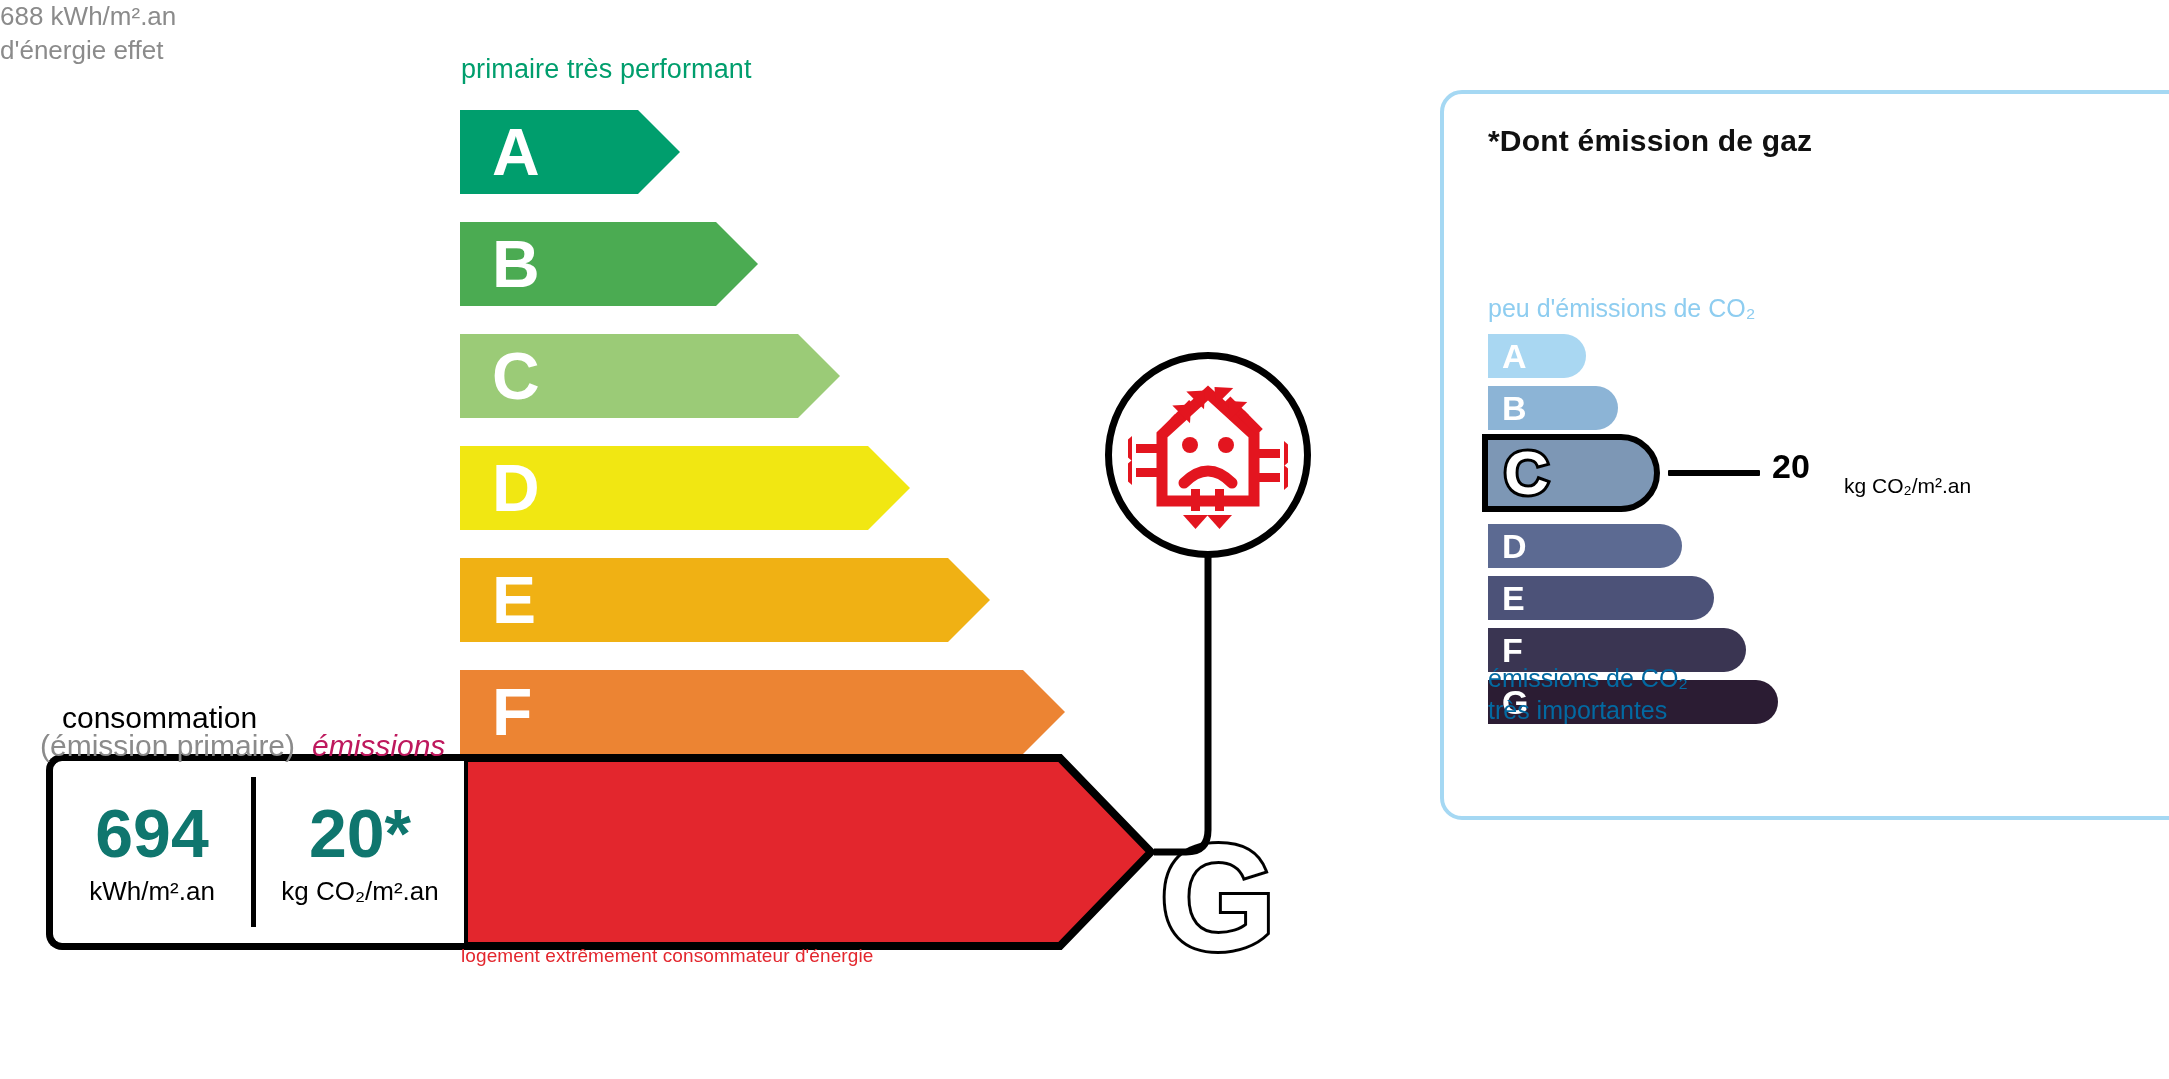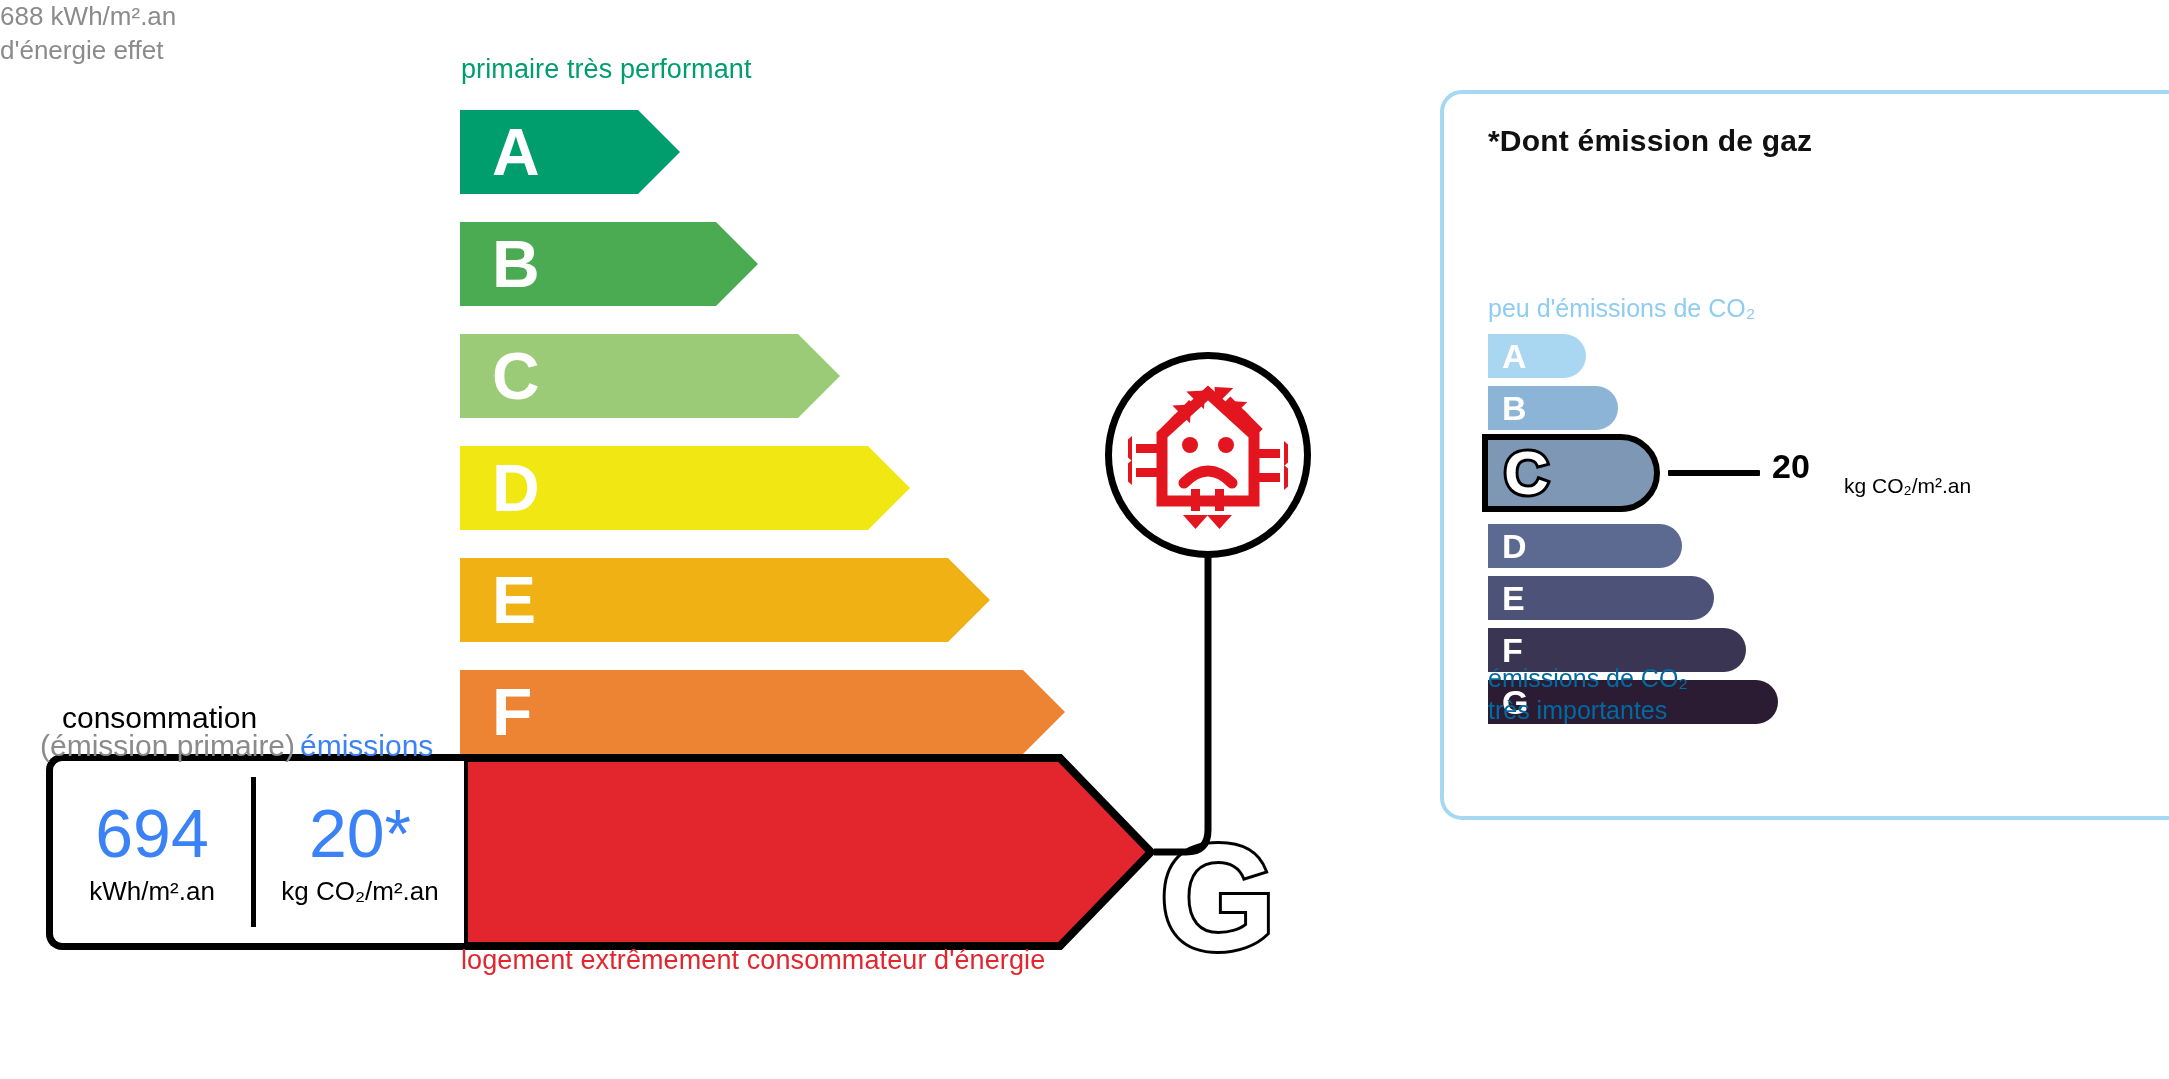--- a/index.html
+++ b/index.html
@@ -15,21 +15,21 @@
 
   
   #energy-ladder{position:absolute;left:0;top:0;width:1340px;height:1079px;}
 
   .top-label{
     position:absolute;left:461px;top:54px;
     font-size:27px;color:#009e6d;white-space:nowrap;letter-spacing:.1px;
   }
   .bottom-label{
     position:absolute;left:461px;top:945px;
-    font-size:27px;color:#e3262d;white-space:nowrap;letter-spacing:.1px;
+    font-size:19px;color:#e3262d;white-space:nowrap;letter-spacing:.1px;
   }
 
   .erow{position:absolute;left:460px;height:84px;}
   .erow .shape{
     position:absolute;left:0;top:0;height:100%;width:100%;
   }
   .erow .letter{
     position:absolute;left:32px;top:50%;transform:translateY(-50%);
     font-size:66px;font-weight:bold;color:#ffffff;line-height:1;
     font-family:"Liberation Sans","DejaVu Sans",sans-serif;
@@ -45,28 +45,28 @@
 
   
   #value-box{
     position:absolute;left:46px;top:754px;width:418px;height:196px;
     border:7px solid #000;border-right:none;
     border-radius:16px 0 0 16px;background:#fff;box-sizing:border-box;
     display:flex;align-items:stretch;
   }
   .vcell{flex:1;display:flex;flex-direction:column;align-items:center;justify-content:center;}
   .vcell.left{flex:0 0 198px;}
-  .vcell .num{font-size:68px;line-height:1;color:#3b82f6;font-weight:400;}
+  .vcell .num{font-size:68px;line-height:1;color:#0f766e;font-weight:700;}
   .vcell .unit{font-size:26px;line-height:1.1;margin-top:10px;color:#000;}
   #value-divider{width:5px;background:#000;margin:16px 0;}
 
   .cap-top{position:absolute;font-size:30px;line-height:1.22;}
   #cap-consommation{left:62px;top:700px;color:#000;}
   #cap-energie-primaire{left:40px;top:728px;color:#8b8b8b;}
-  #cap-emissions{left:300px;top:728px;color:#3b82f6;}
+  #cap-emissions{left:312px;top:728px;color:#be185d;font-style:italic;}
   #cap-finale{left:62px;top:956px;color:#8b8b8b;font-size:26px;line-height:1.3;}
 
   
   #badge{
     position:absolute;left:1105px;top:352px;width:206px;height:206px;
     border:7px solid #000;border-radius:50%;background:#fff;box-sizing:border-box;
   }
   #badge svg{position:absolute;left:50%;top:50%;transform:translate(-50%,-50%);}
   #connector{position:absolute;left:1130px;top:540px;width:220px;height:340px;}
 

